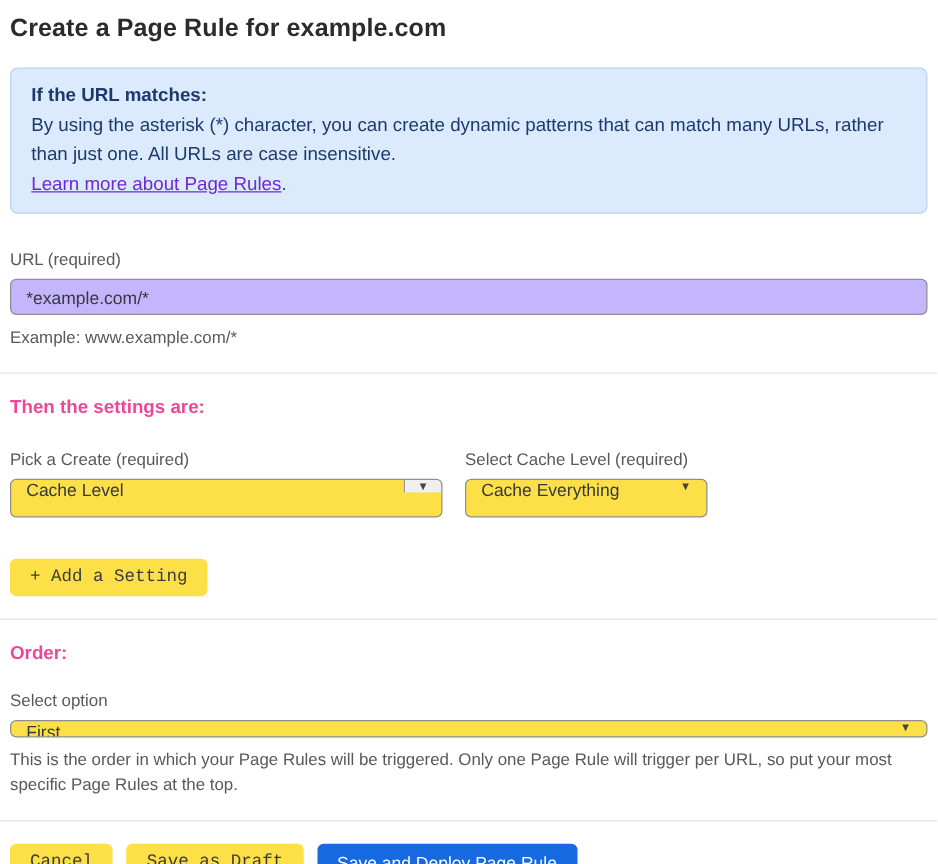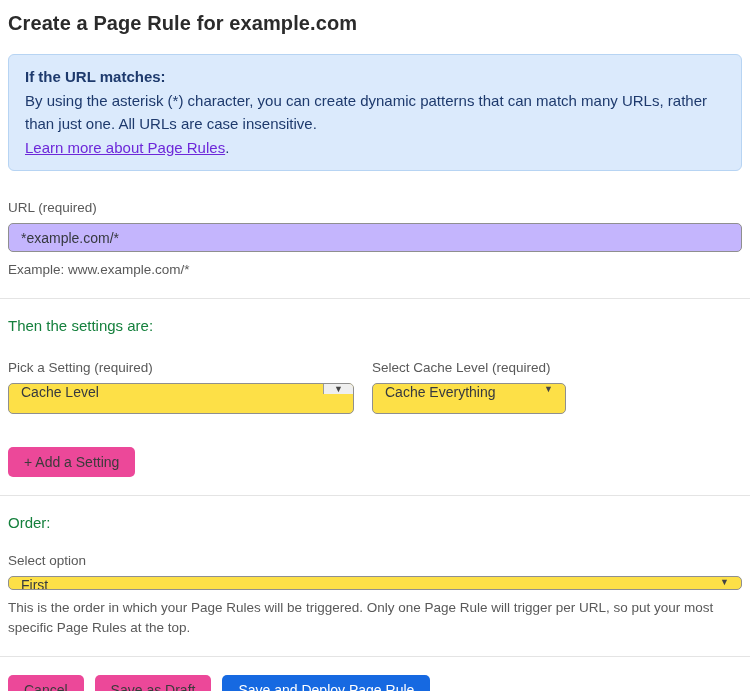--- a/index.html
+++ b/index.html
@@ -44,21 +44,21 @@
   .helper-text {
     font-size: 13.5px; color: #595959; margin-top: 8px; line-height: 20px;
   }
 
   .divider {
     border: none; border-top: 1px solid #e4e4e4;
     margin: 18px -8px;
   }
 
   .section-heading {
-    font-size: 15px; font-weight: normal; color: #15803d;
+    font-size: 15px; font-weight: bold; color: #ec4899;
     margin: 0 0 26px 0;
   }
   .order-heading { margin-bottom: 22px; }
 
   .settings-row { display: flex; gap: 18px; }
   .settings-col-main { width: 346px; }
   .settings-col-sub  { width: 194px; }
 
   .dropdown {
     display: flex; align-items: flex-start;
@@ -81,21 +81,21 @@
     display: flex; align-items: center; padding-right: 12px;
     font-size: 9px; color: #444;
   }
 
   .btn {
     display: inline-block; height: 30px; line-height: 30px;
     border: none; border-radius: 5px; padding: 0 16px;
     font-size: 14px; font-family: "Liberation Sans", sans-serif;
     cursor: pointer;
   }
-  .btn-gray { background: #ec4899; color: #3b3b3b; }
+  .btn-gray { background: #fde047; color: #3b3b3b; font-family: Liberation Mono, monospace; }
   .btn-blue { background: #1669e1; color: #ffffff; }
 
   .add-setting-btn { margin-top: 33px; }
 
   .order-dropdown { height: 14px; }
 
   .actions-row { display: flex; gap: 11px; margin-top: 18px; }
   .actions-row .btn + .btn { margin-left: 0; }
 </style>
 </head>
@@ -118,21 +118,21 @@
   <div class="field-label">URL (required)</div>
   <input class="text-input" type="text" value="*example.com/*" style="">
   <div class="helper-text">Example: www.example.com/*</div>
 
   <hr class="divider">
 
   <h2 class="section-heading">Then the settings are:</h2>
 
   <div class="settings-row">
     <div class="settings-col-main">
-      <div class="field-label">Pick a Setting (required)</div>
+      <div class="field-label">Pick a Create (required)</div>
       <div class="dropdown">
         <span class="dropdown-value">Cache Level</span>
         <span class="dropdown-arrow-seg">
             <span>▼</span>
           </span>
       </div>
     </div>
     <div class="settings-col-sub">
       <div class="field-label">Select Cache Level (required)</div>
       <div class="dropdown">

